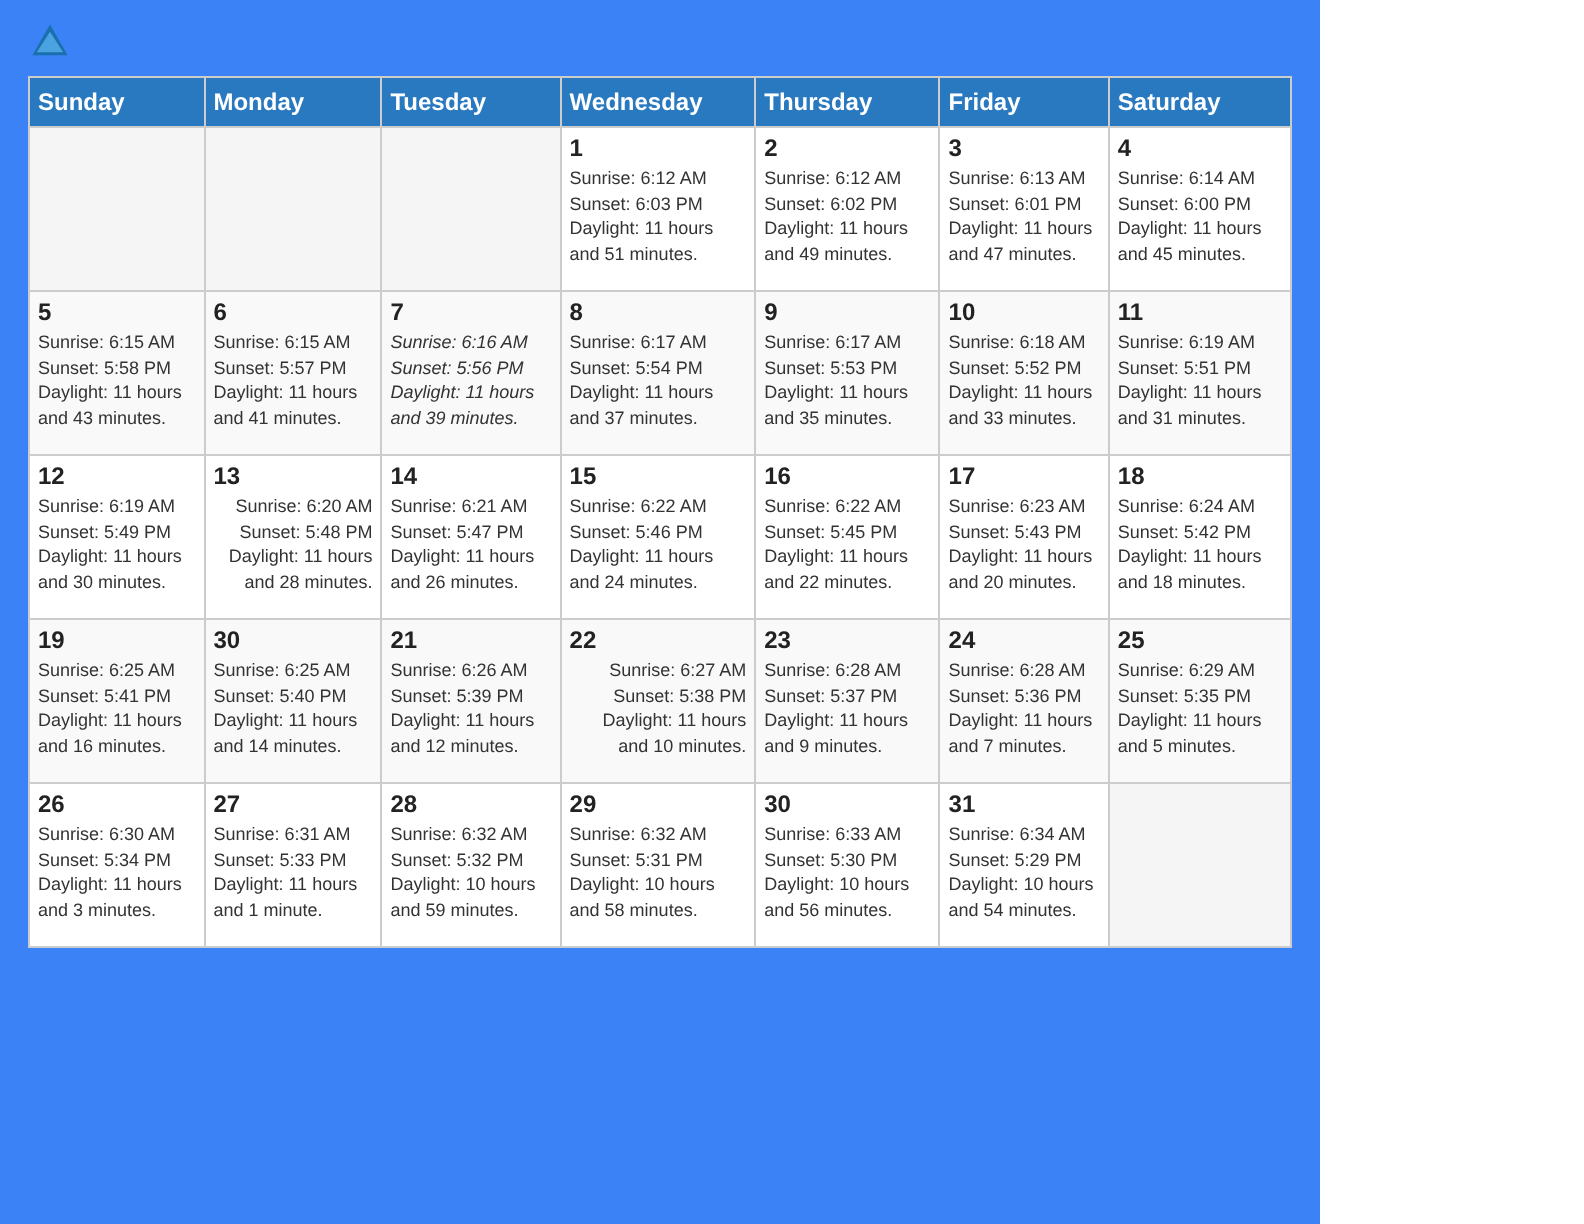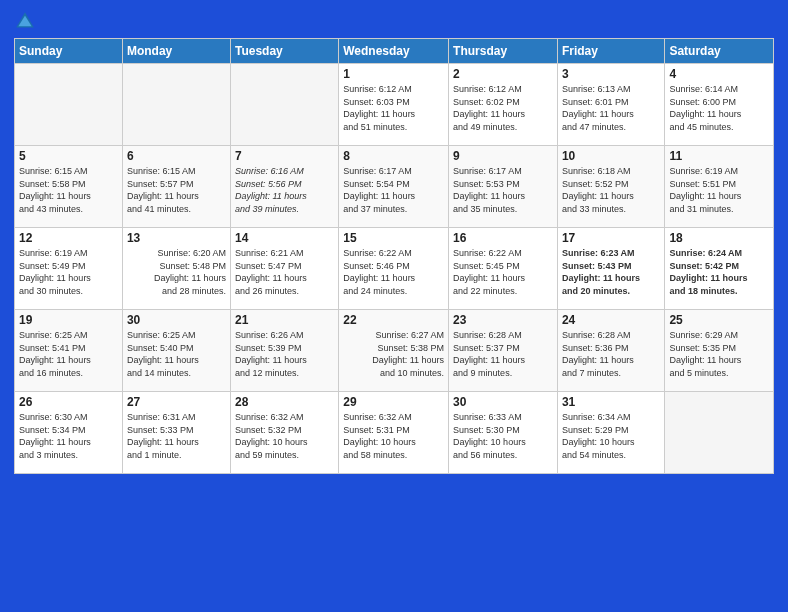--- a/index.html
+++ b/index.html
@@ -4,24 +4,24 @@
   <style>
     * { box-sizing: border-box; margin: 0; padding: 0; }
     body {
       font-family: Arial, sans-serif;
       background: #fff;
       width: 792px;
       height: 612px;
       overflow: hidden;
     }
     .container {
-      width: 788px;
+      width: 660px;
       height: 612px;
       padding: 10px 14px;
-      background: #1d4ed8;
+      background: #3b82f6;
     }
     .header {
       display: flex;
       justify-content: space-between;
       align-items: flex-start;
       margin-bottom: 6px;
     }
     .logo {
       display: flex;
       align-items: center;
@@ -244,28 +244,28 @@
           </td>
           <td>
             <div class="day-number">16</div>
             <div class="day-info" style="white-space: pre-line;">Sunrise: 6:22 AM
 Sunset: 5:45 PM
 Daylight: 11 hours
 and 22 minutes.</div>
           </td>
           <td>
             <div class="day-number">17</div>
-            <div class="day-info" style="white-space: pre-line; font-weight: bold;">Sunrise: 6:23 AM
+            <div class="day-info" style="white-space: pre-line;">Sunrise: 6:23 AM
 Sunset: 5:43 PM
 Daylight: 11 hours
 and 20 minutes.</div>
           </td>
           <td>
             <div class="day-number">18</div>
-            <div class="day-info" style="white-space: pre-line; font-weight: bold;">Sunrise: 6:24 AM
+            <div class="day-info" style="white-space: pre-line;">Sunrise: 6:24 AM
 Sunset: 5:42 PM
 Daylight: 11 hours
 and 18 minutes.</div>
           </td>
         </tr>
         <tr>
           <td>
             <div class="day-number">19</div>
             <div class="day-info" style="white-space: pre-line;">Sunrise: 6:25 AM
 Sunset: 5:41 PM

